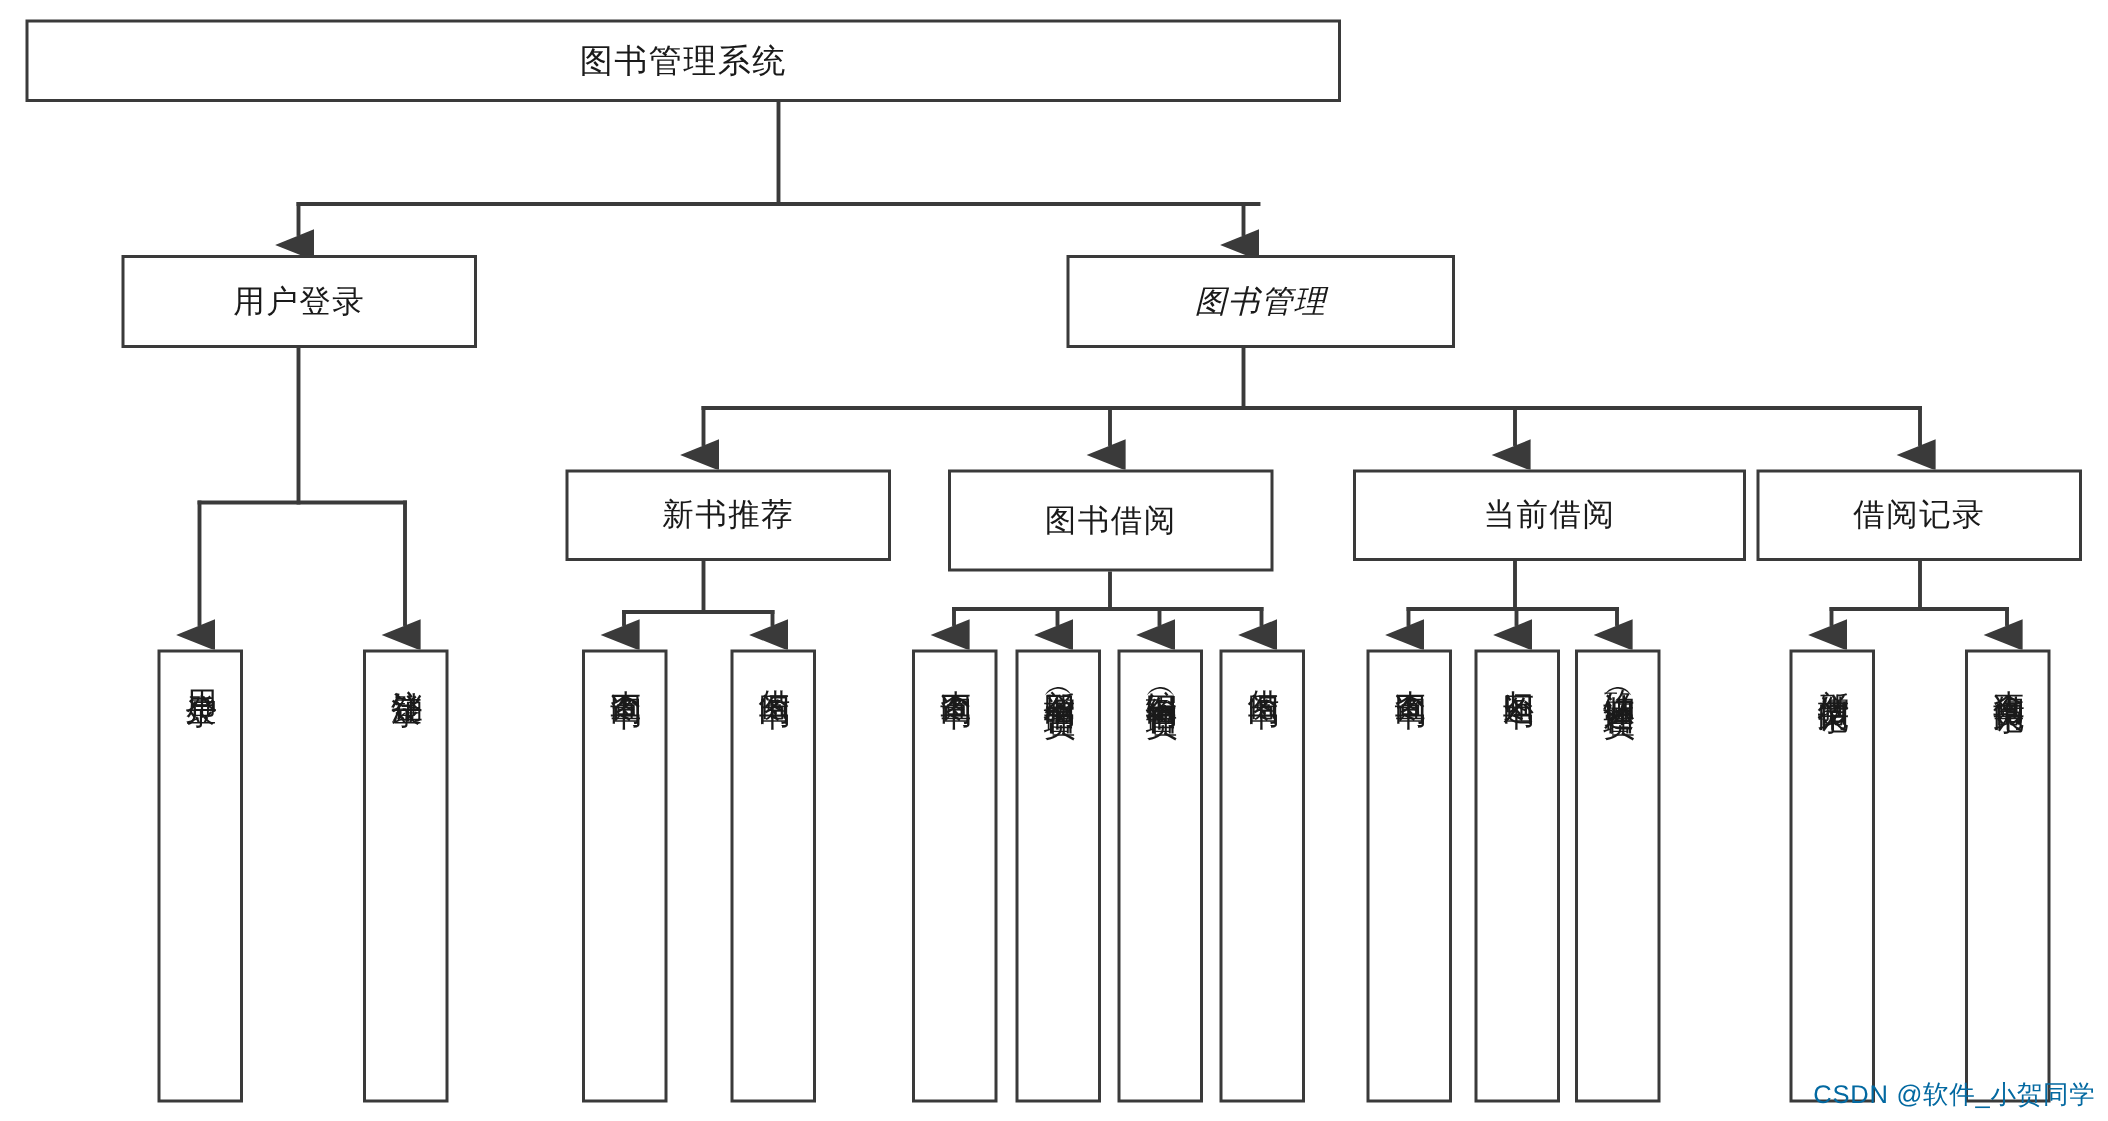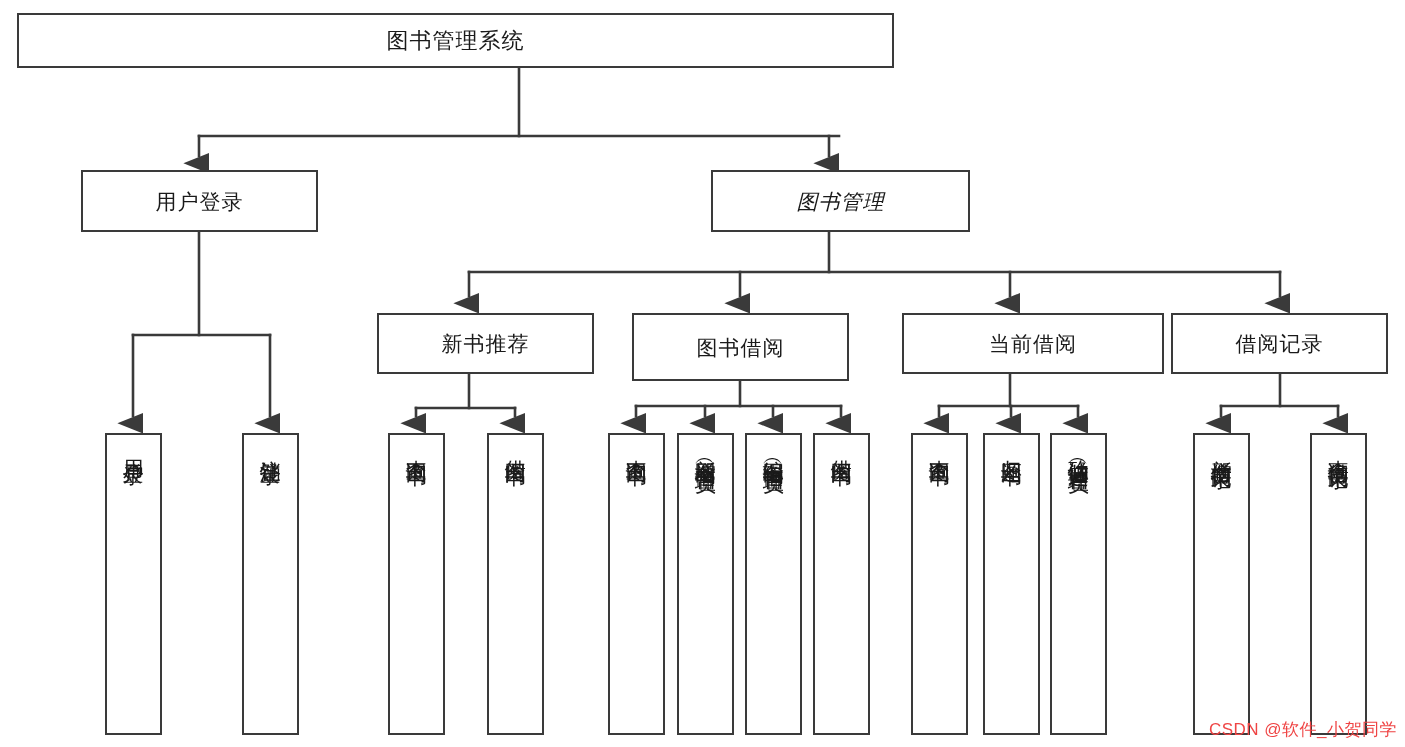--- a/index.html
+++ b/index.html
@@ -49,21 +49,21 @@
     font-size:21px;
     line-height:1.22;
     letter-spacing:2px;
     white-space:nowrap;
   }
   .watermark{
     position:absolute;
     right:8px;
     bottom:6px;
     font-size:17px;
-    color:#ef4444;
+    color:#0369a1;
     white-space:nowrap;
     letter-spacing:0.5px;
   }
 </style>
 </head>
 <body>
 
 <div id="canvas">
 
   <svg id="edges" viewBox="0 0 1405 747">

